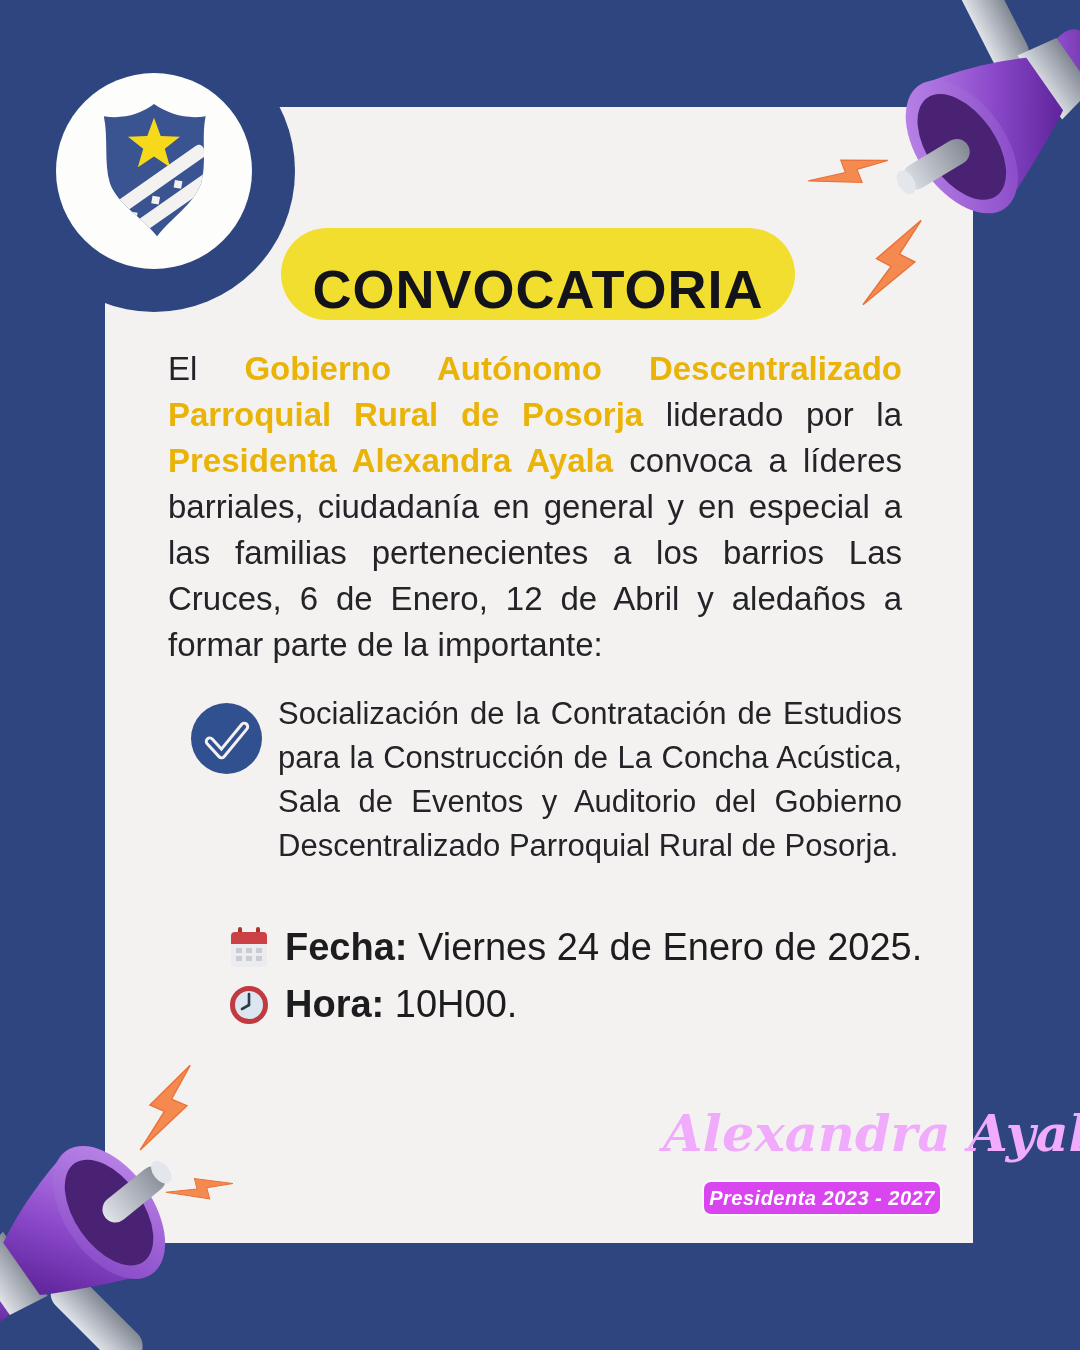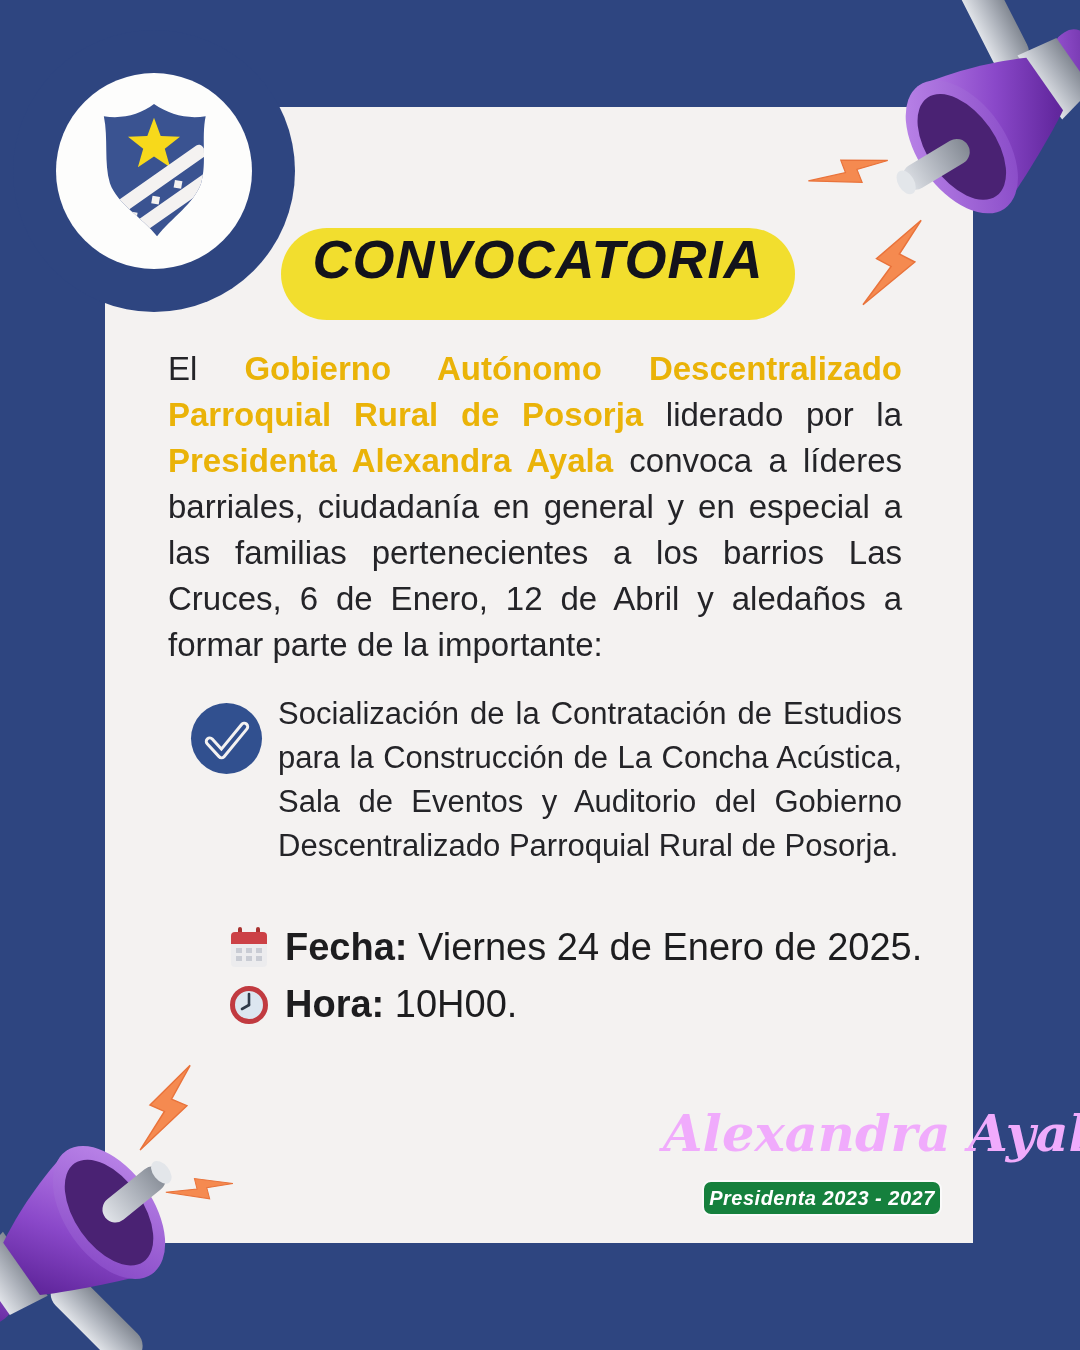--- a/index.html
+++ b/index.html
@@ -19,21 +19,21 @@
   }
   .logo-circle{
     position:absolute; left:56px; top:73px; width:196px; height:196px;
     border-radius:50%; background:#FDFDFC;
     display:flex; align-items:center; justify-content:center;
   }
   
   .title-pill{
     position:absolute; left:281px; top:228px; width:514px; height:92px;
     background:#F2DE2E; border-radius:46px;
-    display:flex; align-items:flex-start; justify-content:center;font-style:italic;
+    display:flex; align-items:flex-end; justify-content:center;
   }
   .title-pill span{
     font-size:54px; font-weight:800; letter-spacing:1px; color:#13131B;
   }
   
   .intro{
     position:absolute; left:168px; top:346px; width:734px;
     font-size:33px; line-height:46px; color:#242428; text-align:justify;
   }
   .intro b{ font-weight:700; color:#eab308; }
@@ -50,21 +50,21 @@
   .detail-icon{ flex:none; width:44px; height:44px; margin-right:14px; display:flex; align-items:center; justify-content:center; }
   .detail-text b{ font-weight:700; }
   
   .signature{
     position:absolute; left:663px; top:1103px; width:320px; text-align:left;
     font-family:"DejaVu Serif", serif; font-style:italic; font-weight:700;
     font-size:51px; color:#f0abfc; white-space:nowrap;
   }
   .badge{
     position:absolute; left:702px; top:1180px; width:240px; height:36px;
-    box-sizing:border-box; background:#15803d; border:2px solid #FAFAFA;
+    box-sizing:border-box; background:#d946ef; border:2px solid #FAFAFA;
     border-radius:9px; display:flex; align-items:center; justify-content:center;
     font-size:20px; font-weight:700; font-style:italic; color:#FFFFFF;
     letter-spacing:.5px; white-space:nowrap;
   }
   
   .mega-tr{ position:absolute; left:893px; top:-5px; width:240px; height:220px; }
   .mega-bl{ position:absolute; left:-48px; top:1128px; width:220px; height:240px; }
   .bolt{ position:absolute; }
   .bolt svg{ display:block; width:100%; height:100%; }
   .bolt-tr1{ left:812px; top:132px; width:74px; height:80px; transform:rotate(55deg); }

